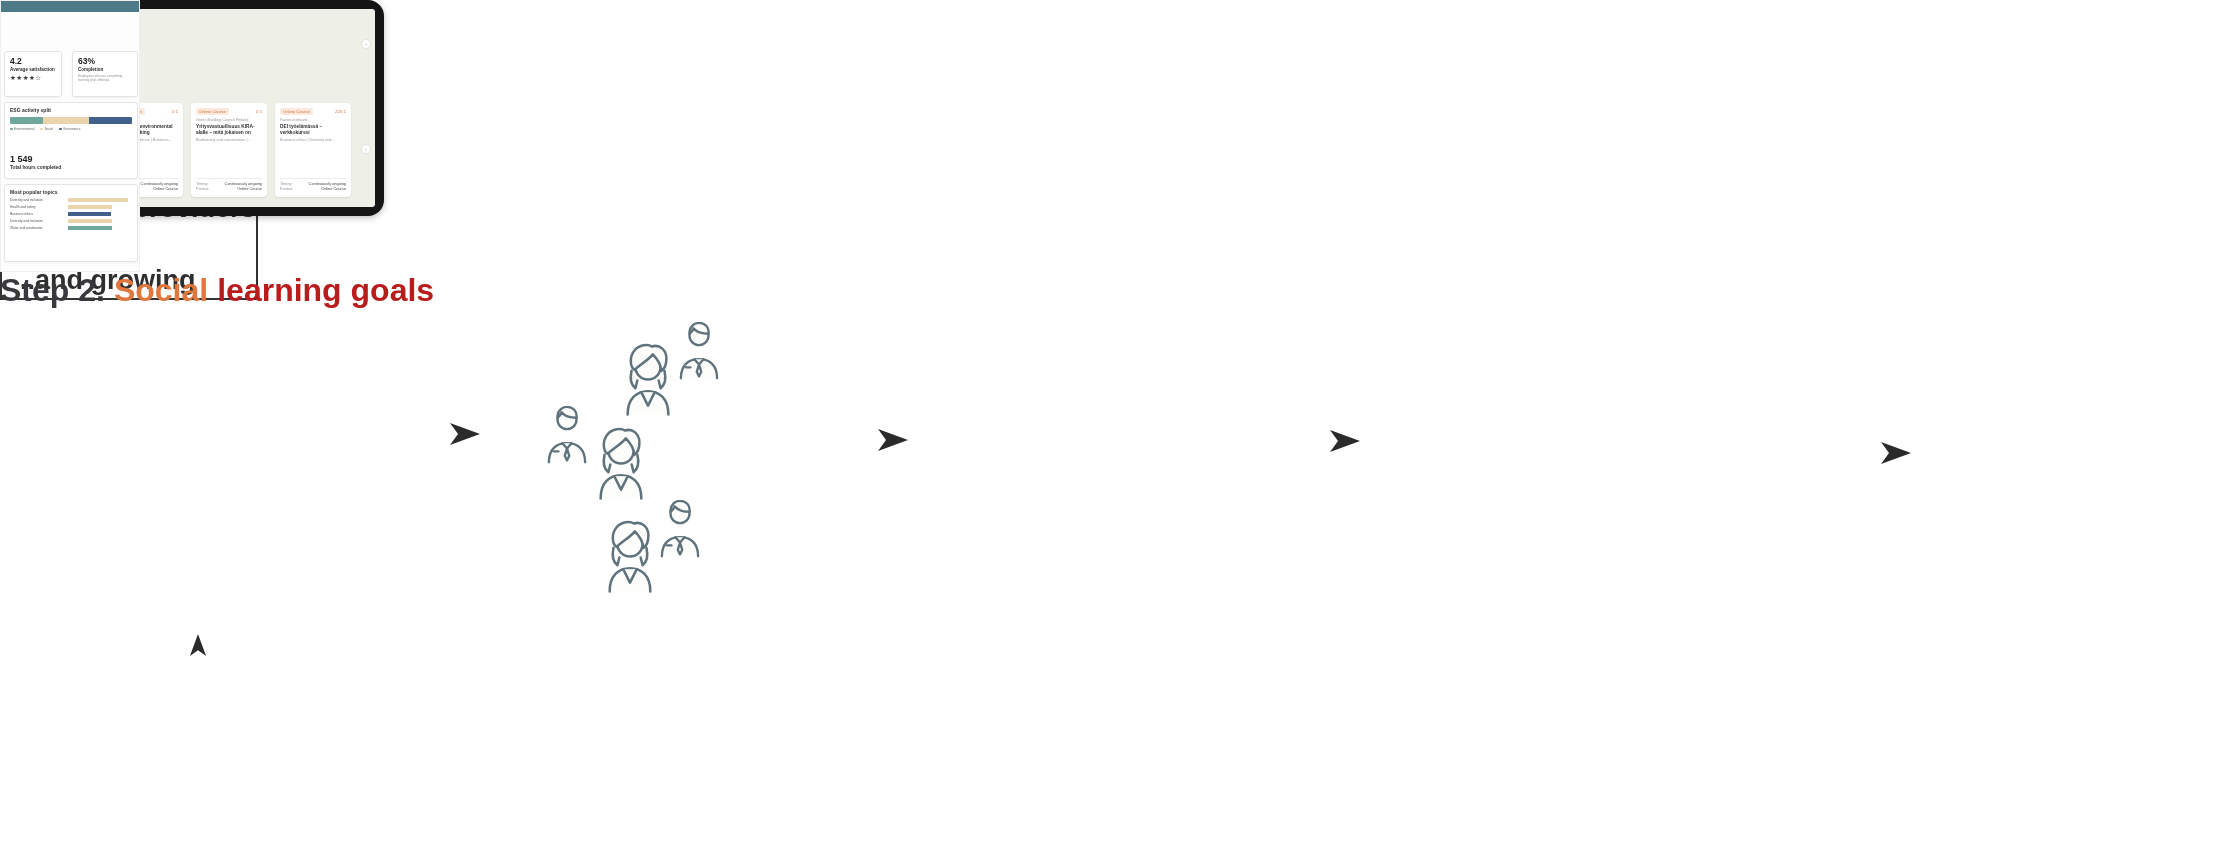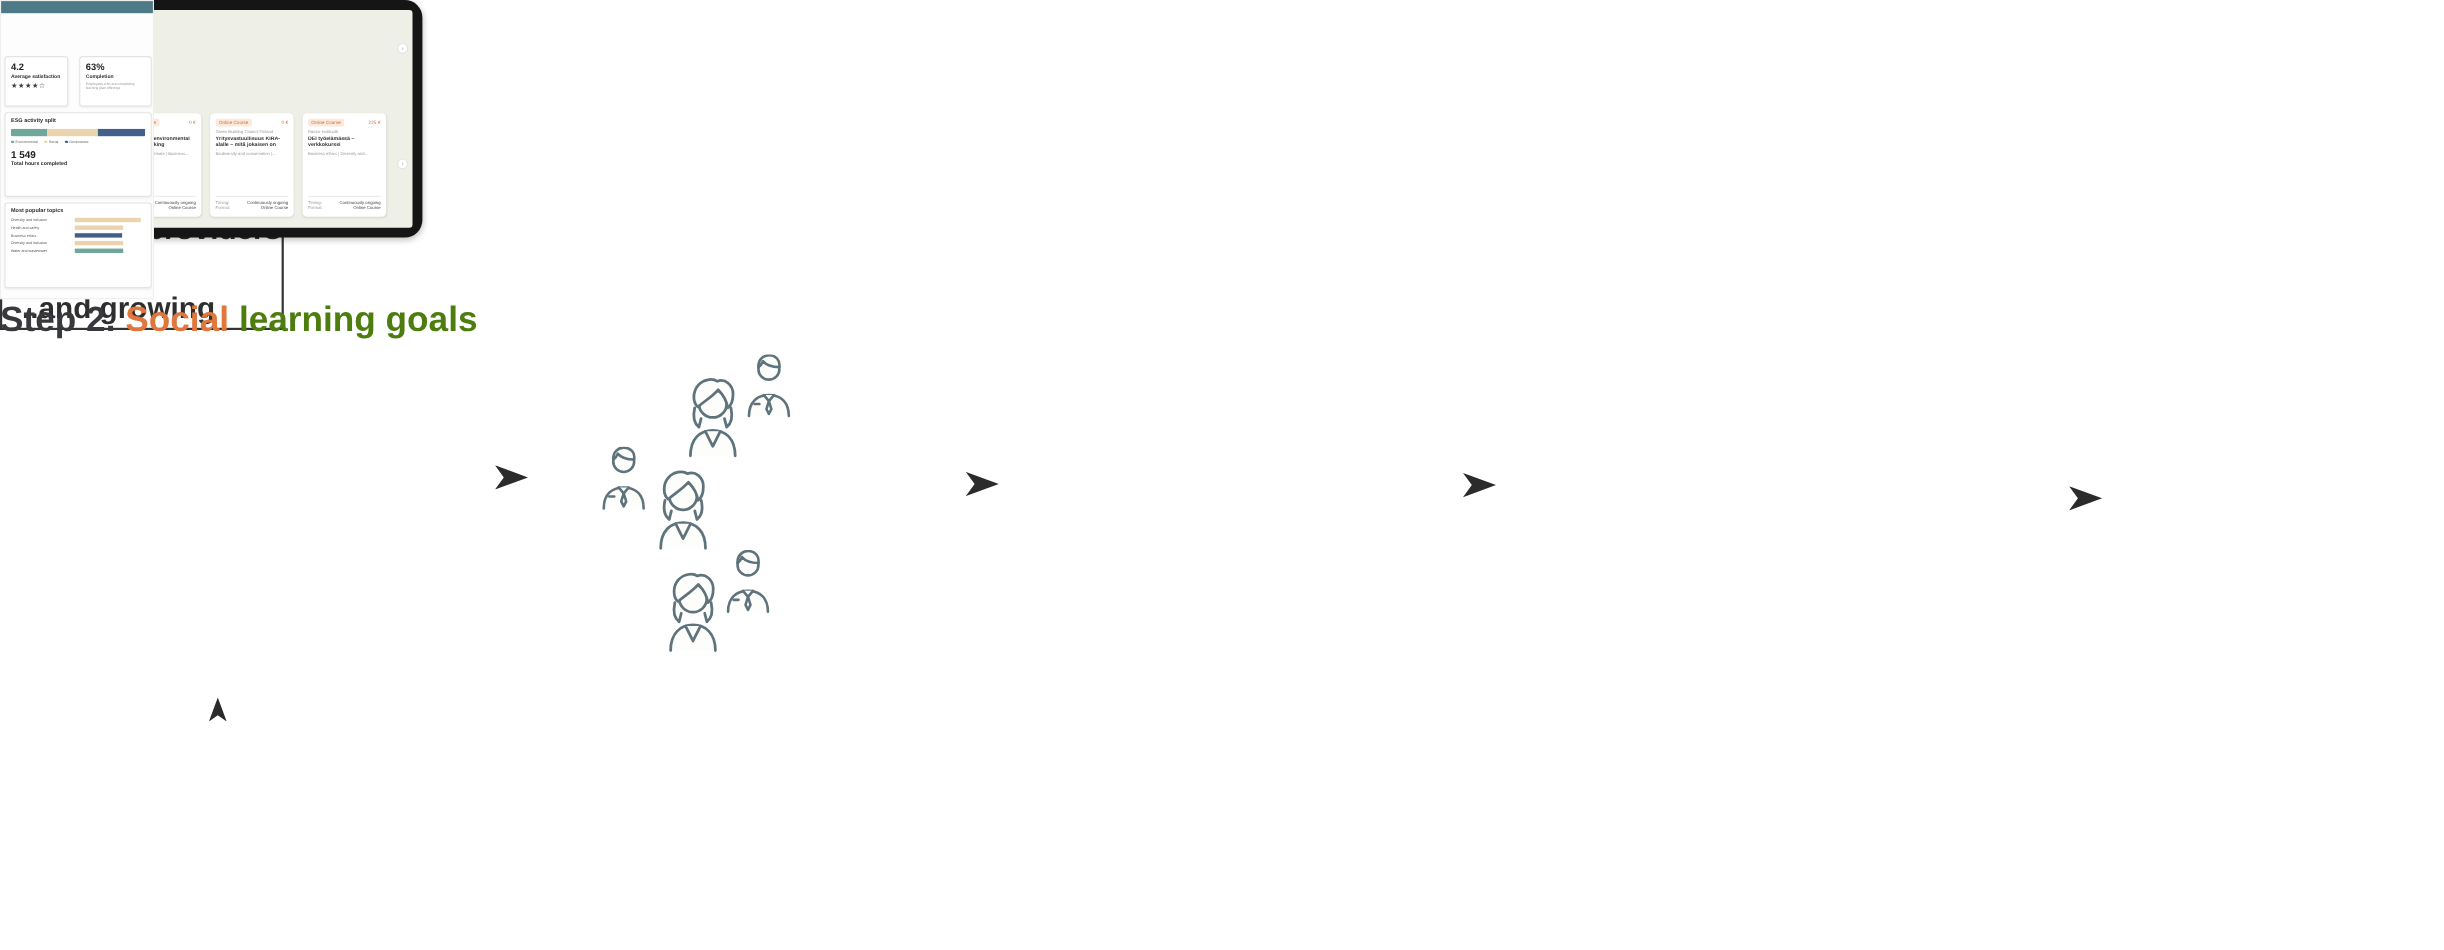--- a/index.html
+++ b/index.html
@@ -58,21 +58,21 @@
 .pcard{position:absolute;background:#fff;border:1px solid #e4e4e2;border-radius:3px;padding:4px 5px;box-shadow:0 1px 2px rgba(0,0,0,.05)}
 .pval{font-size:8.5px;font-weight:bold;color:#222}
 .plab{font-size:4.6px;font-weight:bold;color:#2e2e2e;margin-top:1px}
 .pstars{font-size:6.5px;color:#3a3a3a;letter-spacing:.5px;margin-top:2px}
 .pdesc{font-size:3.2px;color:#9a9a9a;line-height:4.2px;margin-top:2px}
 .ptitle{font-size:5px;font-weight:bold;color:#2e2e2e}
 .pbar{display:flex;height:7px;margin-top:4px;border-radius:1px;overflow:hidden}
 .pleg{display:flex;gap:6px;margin-top:3px}
 .pleg-item{display:flex;align-items:center;gap:1.5px;font-size:3.2px;color:#666}
 .pleg-dot{width:2.5px;height:2.5px;border-radius:50%}
-.ptot{font-size:9px;font-weight:bold;color:#222;margin-top:5px}
+.ptot{font-size:9px;font-weight:bold;color:#222;margin-top:23px}
 .ptotlab{font-size:4.8px;font-weight:bold;color:#2e2e2e;margin-top:1px}
 .topic-row{display:flex;align-items:center;margin-top:2.6px}
 .topic-label{width:58px;font-size:3.3px;color:#555;white-space:nowrap;overflow:hidden}
 .topic-track{flex:1;height:4.5px}
 .topic-fill{height:100%}
 .cam-dot{position:absolute;width:3px;height:3px;border-radius:50%;background:#3a3f46}
 .spk{position:absolute;width:24px;height:3px;border-radius:2px;background:#2e3338}
 </style>
 </head>
 <body>
@@ -385,21 +385,21 @@
       <div class="topic-row">
         <span class="topic-label">Water and wastewater</span>
         <span class="topic-track">
             <span class="topic-fill" style="display: block; width: 68%; background: rgb(111, 167, 154);"></span>
           </span>
       </div>
     </div>
   </div>
 
   <div class="step6 abs" style="left:1400;top:710;width:590">
-    <span>Step 2.</span><span class="kw">Social</span><span class="kw" style="color:#4d7c0f">learning goals</span>
+    <span>Step 2.</span><span class="kw">Social</span><span class="kw" style="color:#b91c1c">learning goals</span>
   </div>
 
   <div class="dots-v abs" style="left:2052;top:648;height:130"></div>
   <div class="dots-h fine abs" style="left:196;top:778;width:1860"></div>
   <div class="dots-v abs" style="left:196;top:662;height:116"></div>
   <svg class="abs" style="left:187;top:630;width:22;height:30;transform:rotate(-90deg)">
       <use href="#icon-arrowhead" transform="rotate(0)"></use>
     </svg>
 
 </div>

